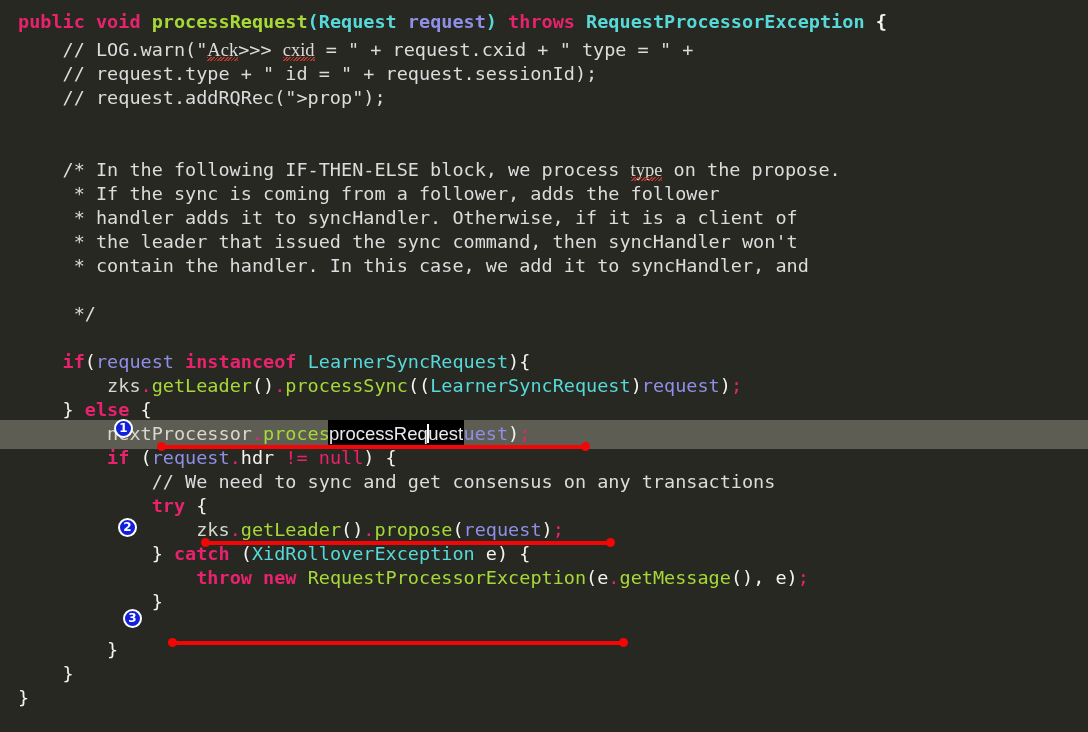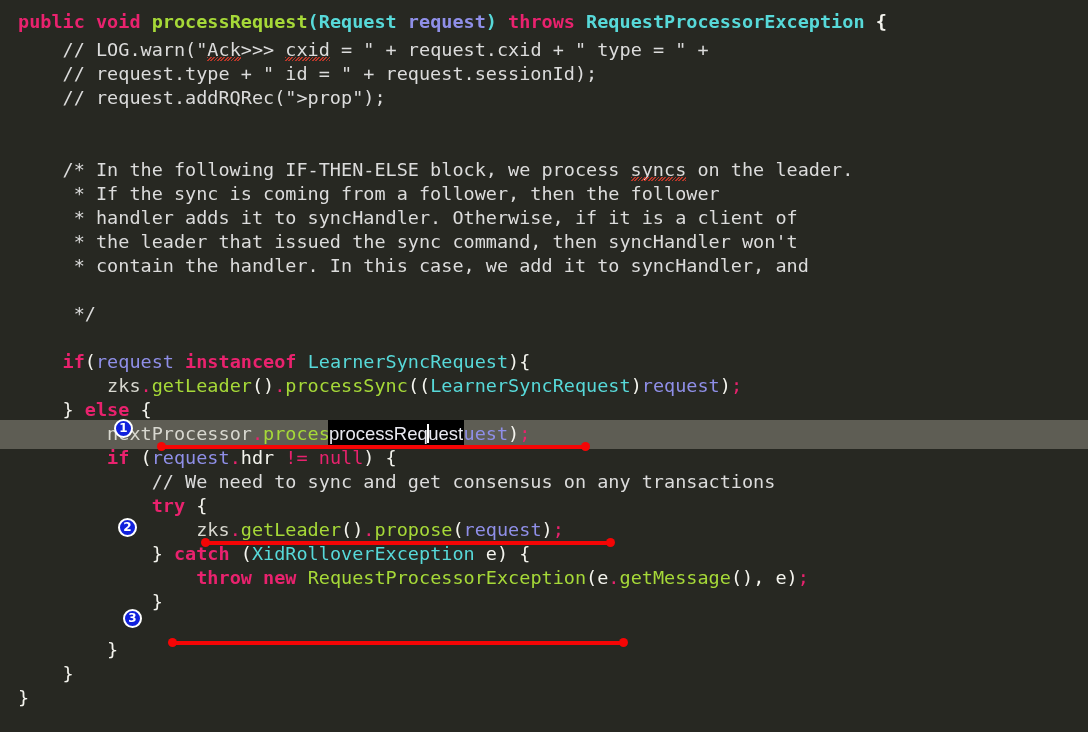--- a/index.html
+++ b/index.html
@@ -67,20 +67,21 @@
   .t-comment  { color: #dcdcdc; }
   .t-semi     { color: #e9226e; }
   .t-dot      { color: #e9226e; }
   .t-obj      { color: #d8d8d0; }
   .t-op       { color: #e9226e; }
 
   
   .squiggle {
     position: relative;
     text-decoration: none;
+    font-family: Liberation Serif, serif;
   }
   .squiggle::after {
     content: "";
     position: absolute;
     left: 0;
     right: 0;
     bottom: -1px;
     height: 4px;
     background-image:
       repeating-linear-gradient(135deg,
@@ -156,22 +157,22 @@
   <div class="code-surface">
 
     <div class="line bold" style="top:10px; left:18px;"><span class="t-kw">public</span><span class="t-plain"> </span><span class="t-kw">void</span><span class="t-plain"> </span><span class="t-fn">processRequest</span><span class="t-type">(</span><span class="t-type">Request</span><span class="t-plain"> </span><span class="t-var">request</span><span class="t-type">)</span><span class="t-plain"> </span><span class="t-kw">throws</span><span class="t-plain"> </span><span class="t-type">RequestProcessorException</span><span class="t-plain"> </span><span class="t-plain">{</span></div>
 
     <div class="line" style="top:38px; left:18px;"><span class="t-comment">    </span><span class="t-comment">// LOG.warn("</span><span class="t-comment squiggle">Ack</span><span class="t-comment">&gt;&gt;&gt; </span><span class="t-comment squiggle">cxid</span><span class="t-comment"> = " + request.cxid + " type = " +</span></div>
 
     <div class="line t-comment" style="top:62px; left:18px;">    // request.type + " id = " + request.sessionId);</div>
 
     <div class="line t-comment" style="top:86px; left:18px;">    // request.addRQRec("&gt;prop");</div>
 
-    <div class="line" style="top:158px; left:18px;"><span class="t-comment">    /* In the following IF-THEN-ELSE block, we process </span><span class="t-comment squiggle">syncs</span><span class="t-comment"> on the leader.</span></div>
-    <div class="line t-comment" style="top:182px; left:18px;">     * If the sync is coming from a follower, then the follower</div>
+    <div class="line" style="top:158px; left:18px;"><span class="t-comment">    /* In the following IF-THEN-ELSE block, we process </span><span class="t-comment squiggle">type</span><span class="t-comment"> on the propose.</span></div>
+    <div class="line t-comment" style="top:182px; left:18px;">     * If the sync is coming from a follower, adds the follower</div>
     <div class="line t-comment" style="top:206px; left:18px;">     * handler adds it to syncHandler. Otherwise, if it is a client of</div>
     <div class="line t-comment" style="top:230px; left:18px;">     * the leader that issued the sync command, then syncHandler won't</div>
     <div class="line t-comment" style="top:254px; left:18px;">     * contain the handler. In this case, we add it to syncHandler, and</div>
     <div class="line t-comment" style="top:302px; left:18px;">     */</div>
 
     <div class="line" style="top:350px; left:18px;"><span class="t-plain">    </span><span class="t-kw">if</span><span class="t-plain">(</span><span class="t-var">request</span><span class="t-plain"> </span><span class="t-kw">instanceof</span><span class="t-plain"> </span><span class="t-type">LearnerSyncRequest</span><span class="t-plain">)</span><span class="t-plain">{</span></div>
 
     <div class="line" style="top:374px; left:18px;"><span class="t-plain">        </span><span class="t-obj">zks</span><span class="t-dot">.</span><span class="t-fn">getLeader</span><span class="t-plain">()</span><span class="t-dot">.</span><span class="t-fn">processSync</span><span class="t-plain">((</span><span class="t-type">LearnerSyncRequest</span><span class="t-plain">)</span><span class="t-var">request</span><span class="t-plain">)</span><span class="t-semi">;</span></div>
 
     <div class="line" style="top:398px; left:18px;text-align:right;"><span class="t-plain">    </span><span class="t-plain">}</span><span class="t-plain"> </span><span class="t-kw">else</span><span class="t-plain"> </span><span class="t-plain">{</span></div>

